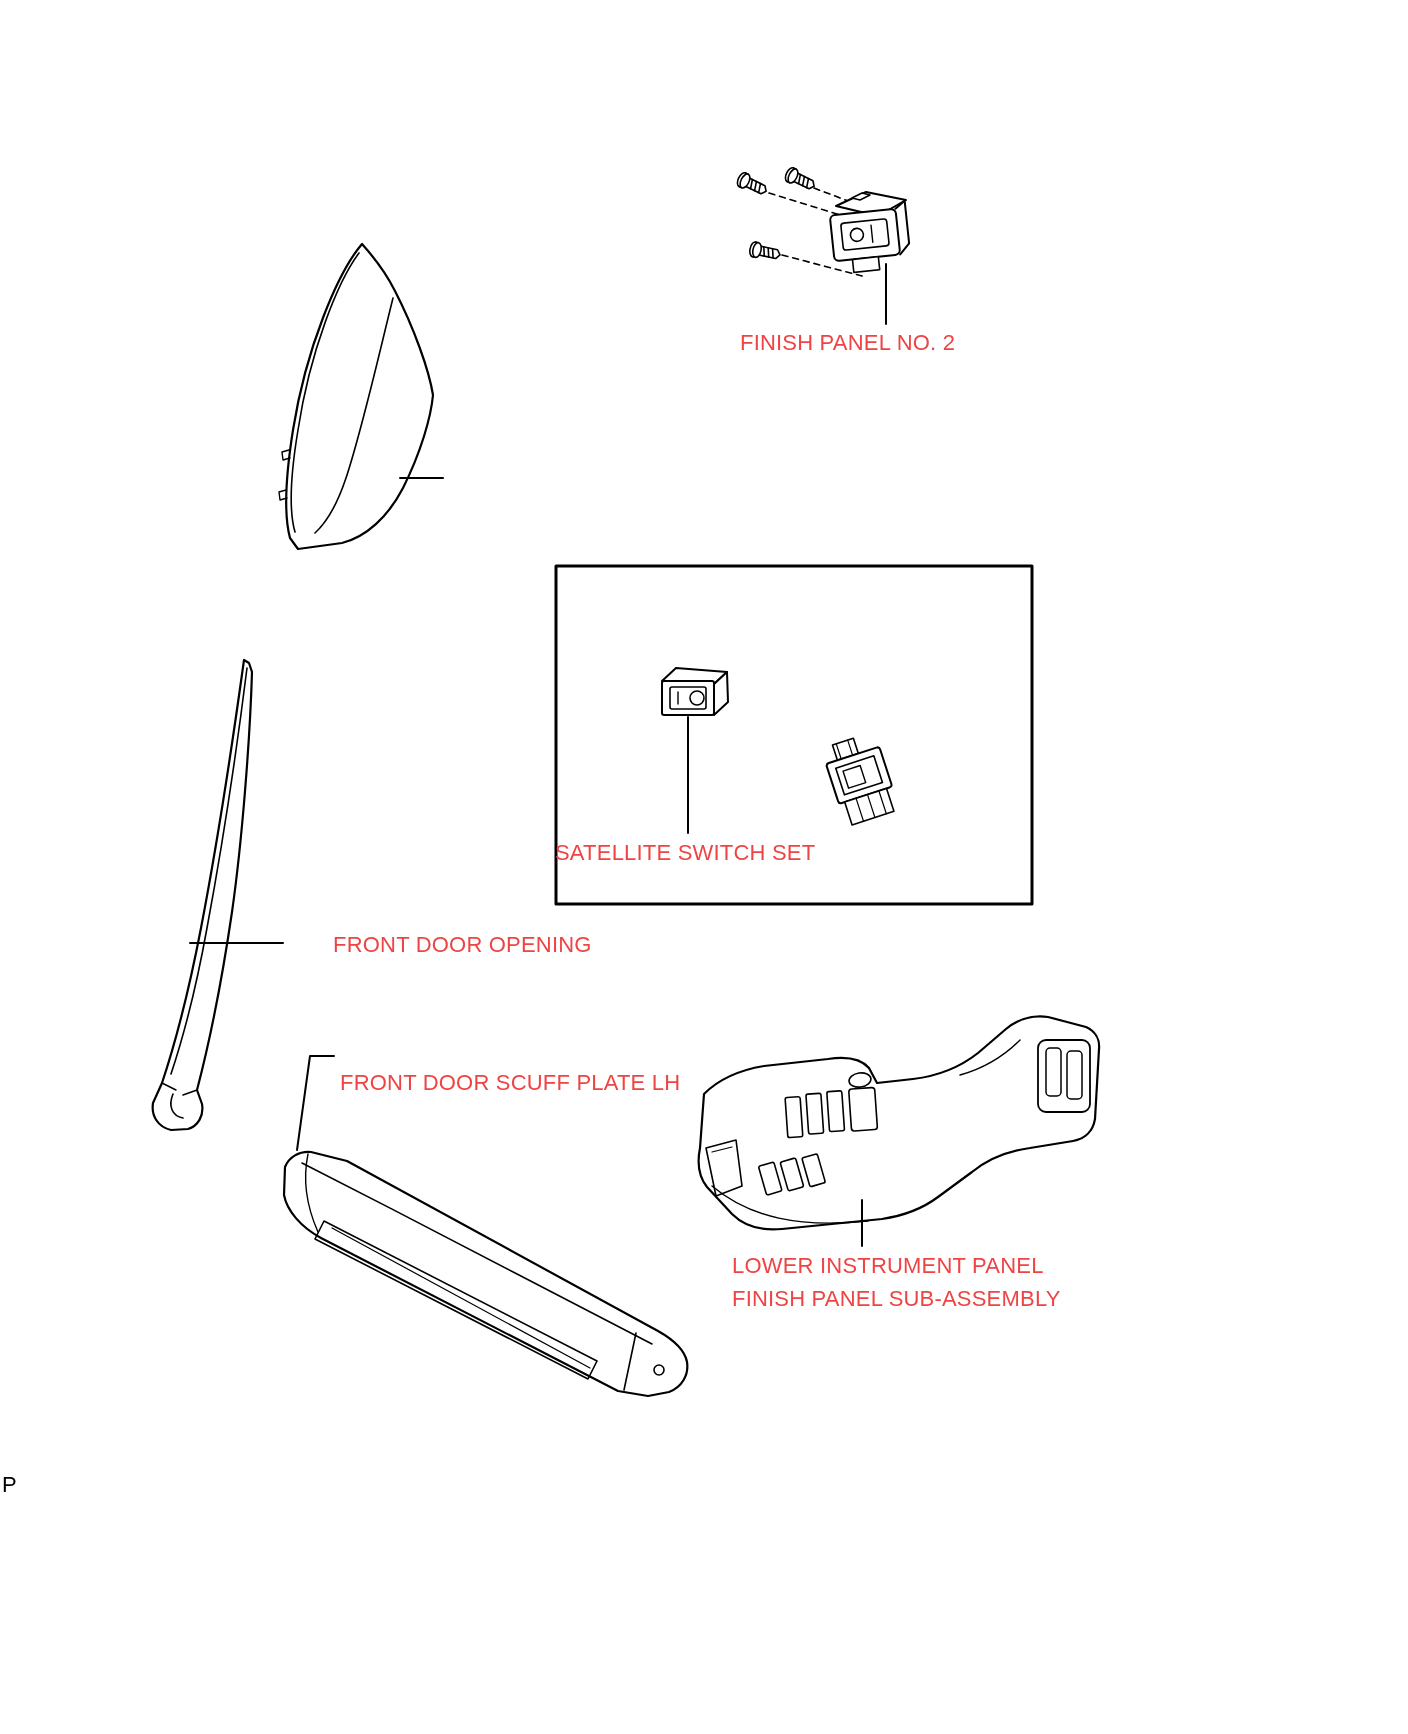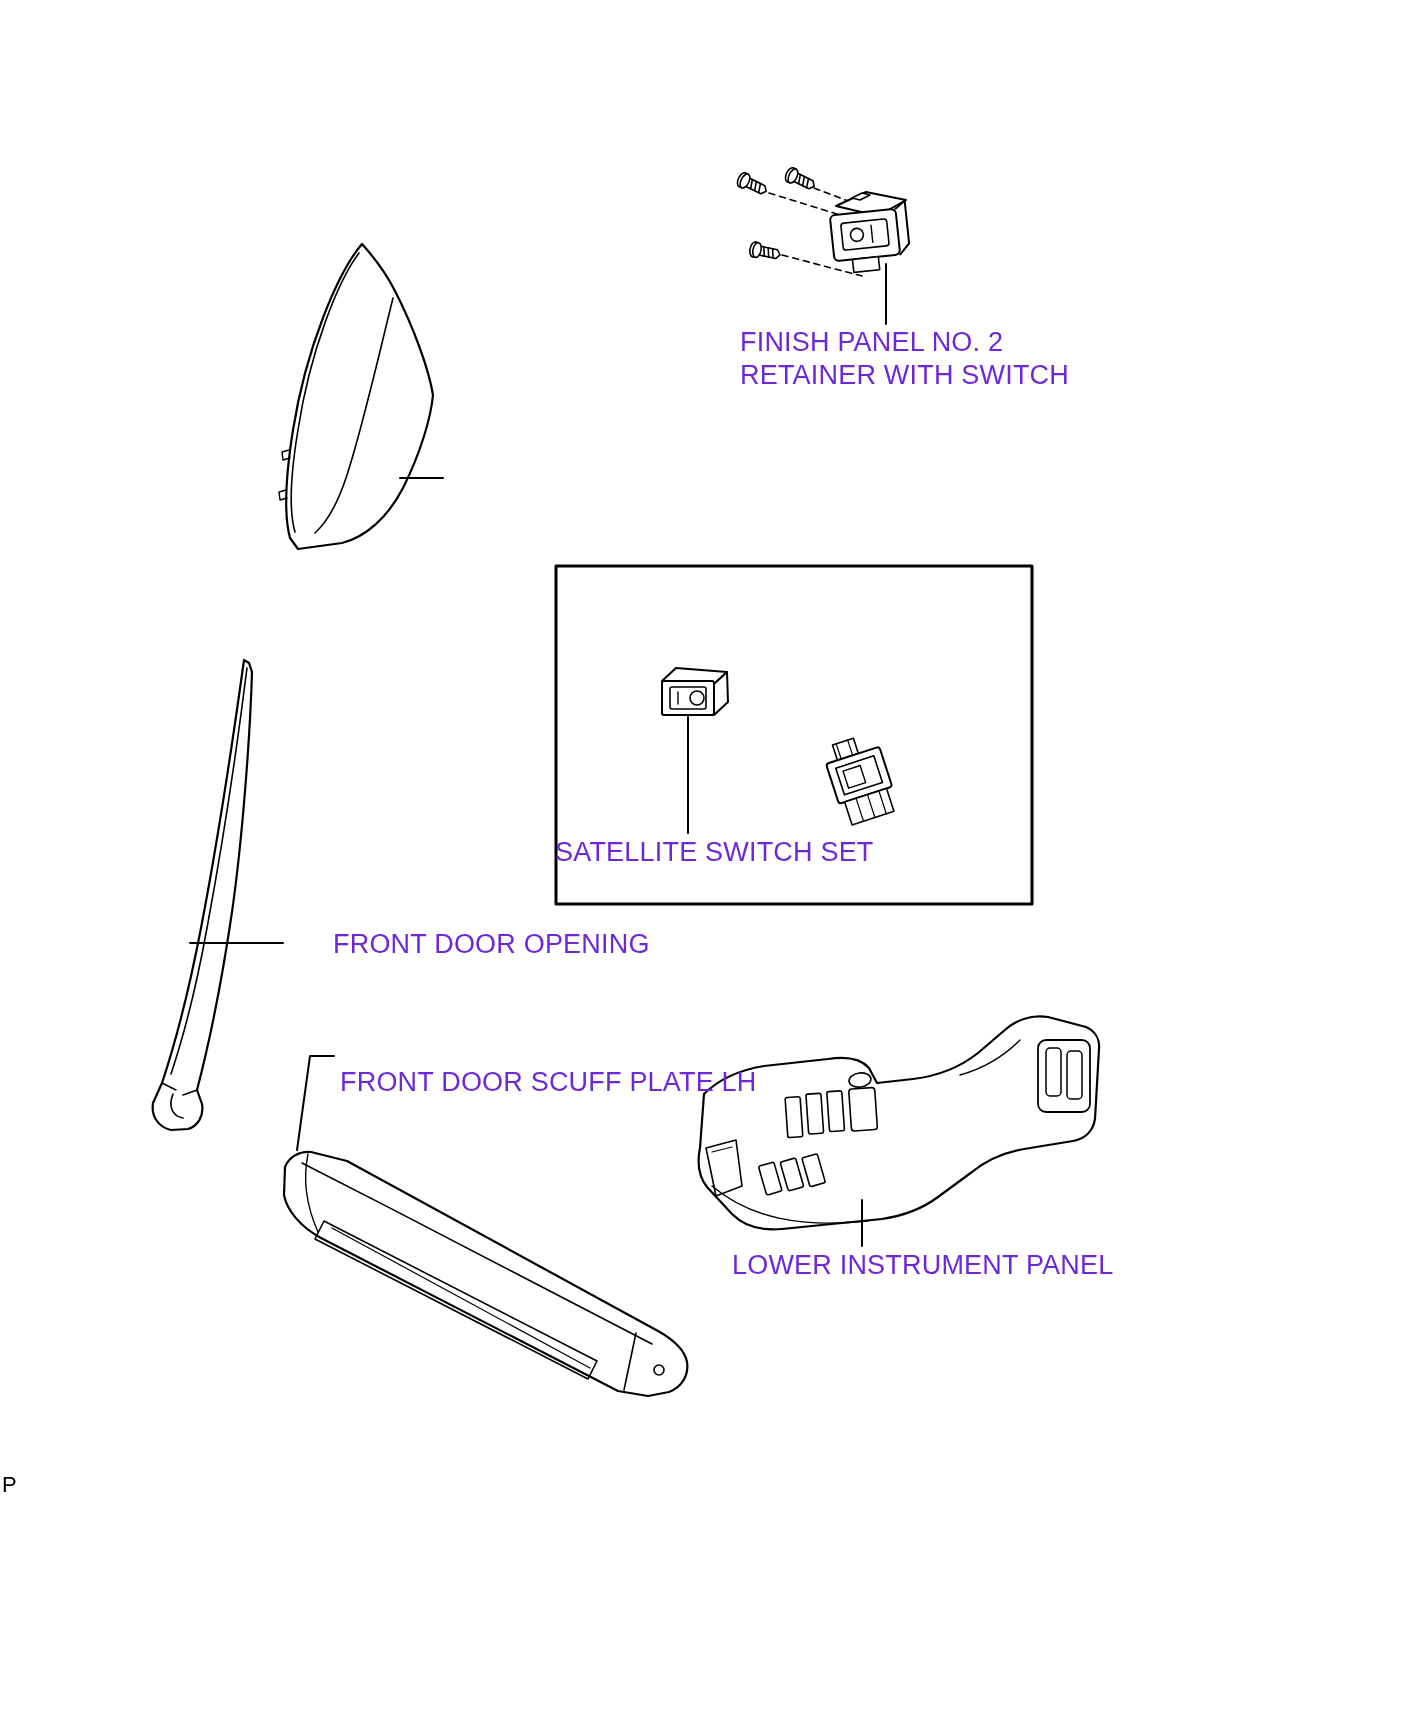--- a/index.html
+++ b/index.html
@@ -1,22 +1,22 @@
 <!DOCTYPE html>
 <html><head>
 <meta charset="utf-8">
 <style>
   html,body{margin:0;padding:0;background:#ffffff;}
   body{width:1408px;height:1734px;font-family:"Liberation Sans",sans-serif;}
   .page{position:relative;width:1408px;height:1734px;background:#ffffff;overflow:hidden;}
   svg.diagram{position:absolute;left:0;top:0;display:block;}
   .part-label{
     position:absolute;
-    color:#6d28d9;
-    font-size:27px;
+    color:#ef4444;
+    font-size:22px;
     line-height:33px;
     letter-spacing:0.2px;
     white-space:nowrap;
   }
   .corner-letter{
     position:absolute;
     left:2px;
     top:1472px;
     font-size:22px;
     color:#000000;
@@ -182,35 +182,35 @@
       <path d="M706,1148 L736,1140 L742,1186 L716,1196 Z" stroke-width="1.6"></path>
       <path d="M712,1152 L732,1147" stroke-width="1.2"></path>
       <path d="M712,1186 C750,1218 800,1228 868,1221" stroke-width="1.4"></path>
       <path d="M960,1075 C985,1068 1005,1055 1020,1040" stroke-width="1.4"></path>
       <path d="M862,1200 L862,1246"></path>
     </g>
   </svg>
 
   <div class="part-label" style="left:740px; top:326px;">
     <div>FINISH PANEL NO. 2</div>
-    <div>RETAINER WITH SWITCH</div>
   </div>
 
 
   <div class="part-label" style="left:555px; top:836px;">
     <div>SATELLITE SWITCH SET</div>
   </div>
 
   <div class="part-label" style="left:290px; top:928px;margin-left:43px;">
     <div>FRONT DOOR OPENING</div>
   </div>
 
   <div class="part-label" style="left:340px; top:1066px;">
     <div>FRONT DOOR SCUFF PLATE LH</div>
   </div>
 
   <div class="part-label" style="left:715px; top:1249px;margin-left:17px;">
     <div>LOWER INSTRUMENT PANEL</div>
+    <div>FINISH PANEL SUB-ASSEMBLY</div>
   </div>
 
   <div class="corner-letter">P</div>
 
 </div>
 
 </body></html>

